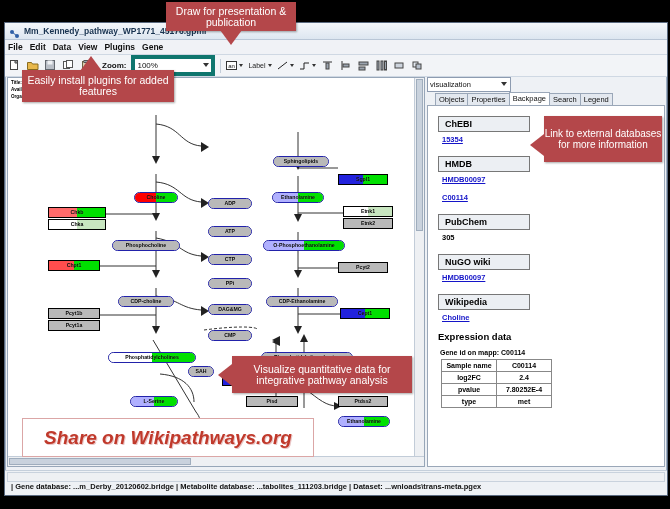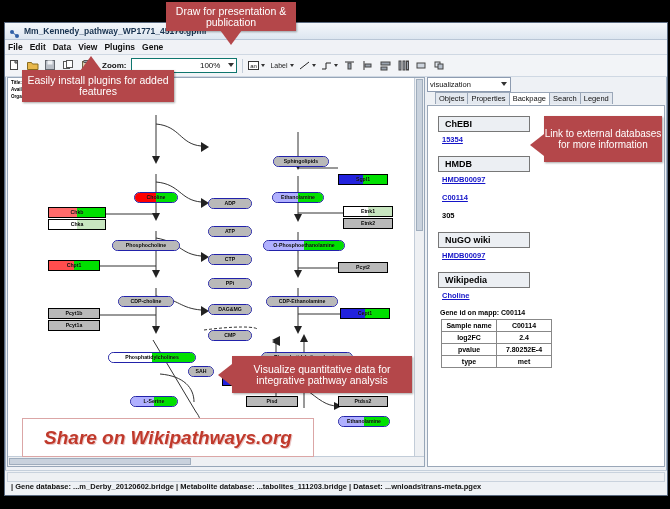--- a/index.html
+++ b/index.html
@@ -17,40 +17,40 @@
 
   .menubar{height:14px;background:#f0f2f6;border-bottom:1px solid #cfd8e3;
            display:flex;align-items:center;padding:0 3px;gap:7px;}
   .menubar span{font-size:8.5px;color:#111;font-weight:bold;}
 
   .toolbar{height:21px;background:#f2f4f7;border-bottom:1px solid #cfd8e3;
            display:flex;align-items:center;padding:0 3px;gap:5px;}
   .tbtn{width:13px;height:13px;border:0;background:transparent;display:flex;
         align-items:center;justify-content:center;}
   .zoomlbl{font-size:8px;font-weight:bold;color:#111;margin-left:4px;}
-  .zoomsel{width:72px;height:13px;border:1px solid #0f766e;background:#fff;
-           font-size:8px;display:flex;align-items:center;padding:0 16px;position:relative;color:#111;justify-content:flex-end;}
+  .zoomsel{width:72px;height:13px;border:4px solid #0f766e;background:#fff;
+           font-size:8px;display:flex;align-items:center;padding:0 2px;position:relative;color:#111;}
   .zoomsel .arr{position:absolute;right:2px;top:4px;border-left:3px solid transparent;
                 border-right:3px solid transparent;border-top:4px solid #333;}
   .sep{width:1px;height:14px;background:#c3cdd9;}
   .dd{font-size:7px;color:#222;display:flex;align-items:center;gap:2px;}
   .caret{border-left:2.5px solid transparent;border-right:2.5px solid transparent;border-top:3.5px solid #333;}
 
   
   .body{position:absolute;left:0;top:52px;right:0;bottom:26px;display:flex;}
   .canvaswrap{position:relative;flex:1;background:#fff;border:1px solid #97a6b8;margin:2px;overflow:hidden;}
   .rightwrap{width:238px;margin:2px 2px 2px 0;display:flex;flex-direction:column;}
 
   .vis-row{height:15px;display:flex;align-items:center;}
   .vis-sel{width:78px;height:13px;border:1px solid #8d9bb0;background:#fff;font-size:7.5px;
            color:#111;display:flex;align-items:center;padding:0 2px;position:relative;}
   .vis-sel .arr{position:absolute;right:3px;top:4px;border-left:3px solid transparent;
                 border-right:3px solid transparent;border-top:4px solid #333;}
 
-  .tabs{display:flex;align-items:flex-start;height:13px;padding-left:8px;}
+  .tabs{display:flex;align-items:center;height:13px;padding-left:8px;}
   .tab{font-size:7.5px;color:#111;border:1px solid #9aa7b8;border-bottom:none;
        background:#e3e8ef;padding:1px 3px 1px 3px;margin-right:-1px;line-height:9px;}
   .tab.active{background:#fff;padding-bottom:2px;font-weight:normal;}
 
   .panel{flex:1;background:#fff;border:1px solid #9aa7b8;overflow:hidden;position:relative;
          padding:7px 8px 0 10px;}
 
   .dbbox{display:inline-block;min-width:78px;border:1px solid #777;background:#eceff3;
          font-size:9px;font-weight:bold;color:#000;padding:2px 6px;margin-bottom:3px;}
   .dblink{font-size:7.5px;color:#1414c8;text-decoration:underline;font-weight:bold;
@@ -514,28 +514,30 @@
         <div class="panel">
 
           <div class="dbbox">ChEBI</div>
           <a class="dblink" href="#">15354</a>
 
           <div class="dbbox">HMDB</div>
           <a class="dblink" href="#">HMDB00097</a>
 
           <a class="dblink" href="#">C00114</a>
 
+          <div class="dbbox">PubChem</div>
           <span class="dbplain">305</span>
 
           <div class="dbbox">NuGO wiki</div>
           <a class="dblink" href="#">HMDB00097</a>
 
           <div class="dbbox">Wikipedia</div>
           <a class="dblink" href="#">Choline</a>
 
+          <div class="exprhdr">Expression data</div>
           <div class="geneid">Gene id on mapp: C00114</div>
 
           <table class="expr">
               <tbody>
             <tr>
               <td>Sample name</td>
               <td>C00114</td>
             </tr>
             <tr>
               <td>log2FC</td>

